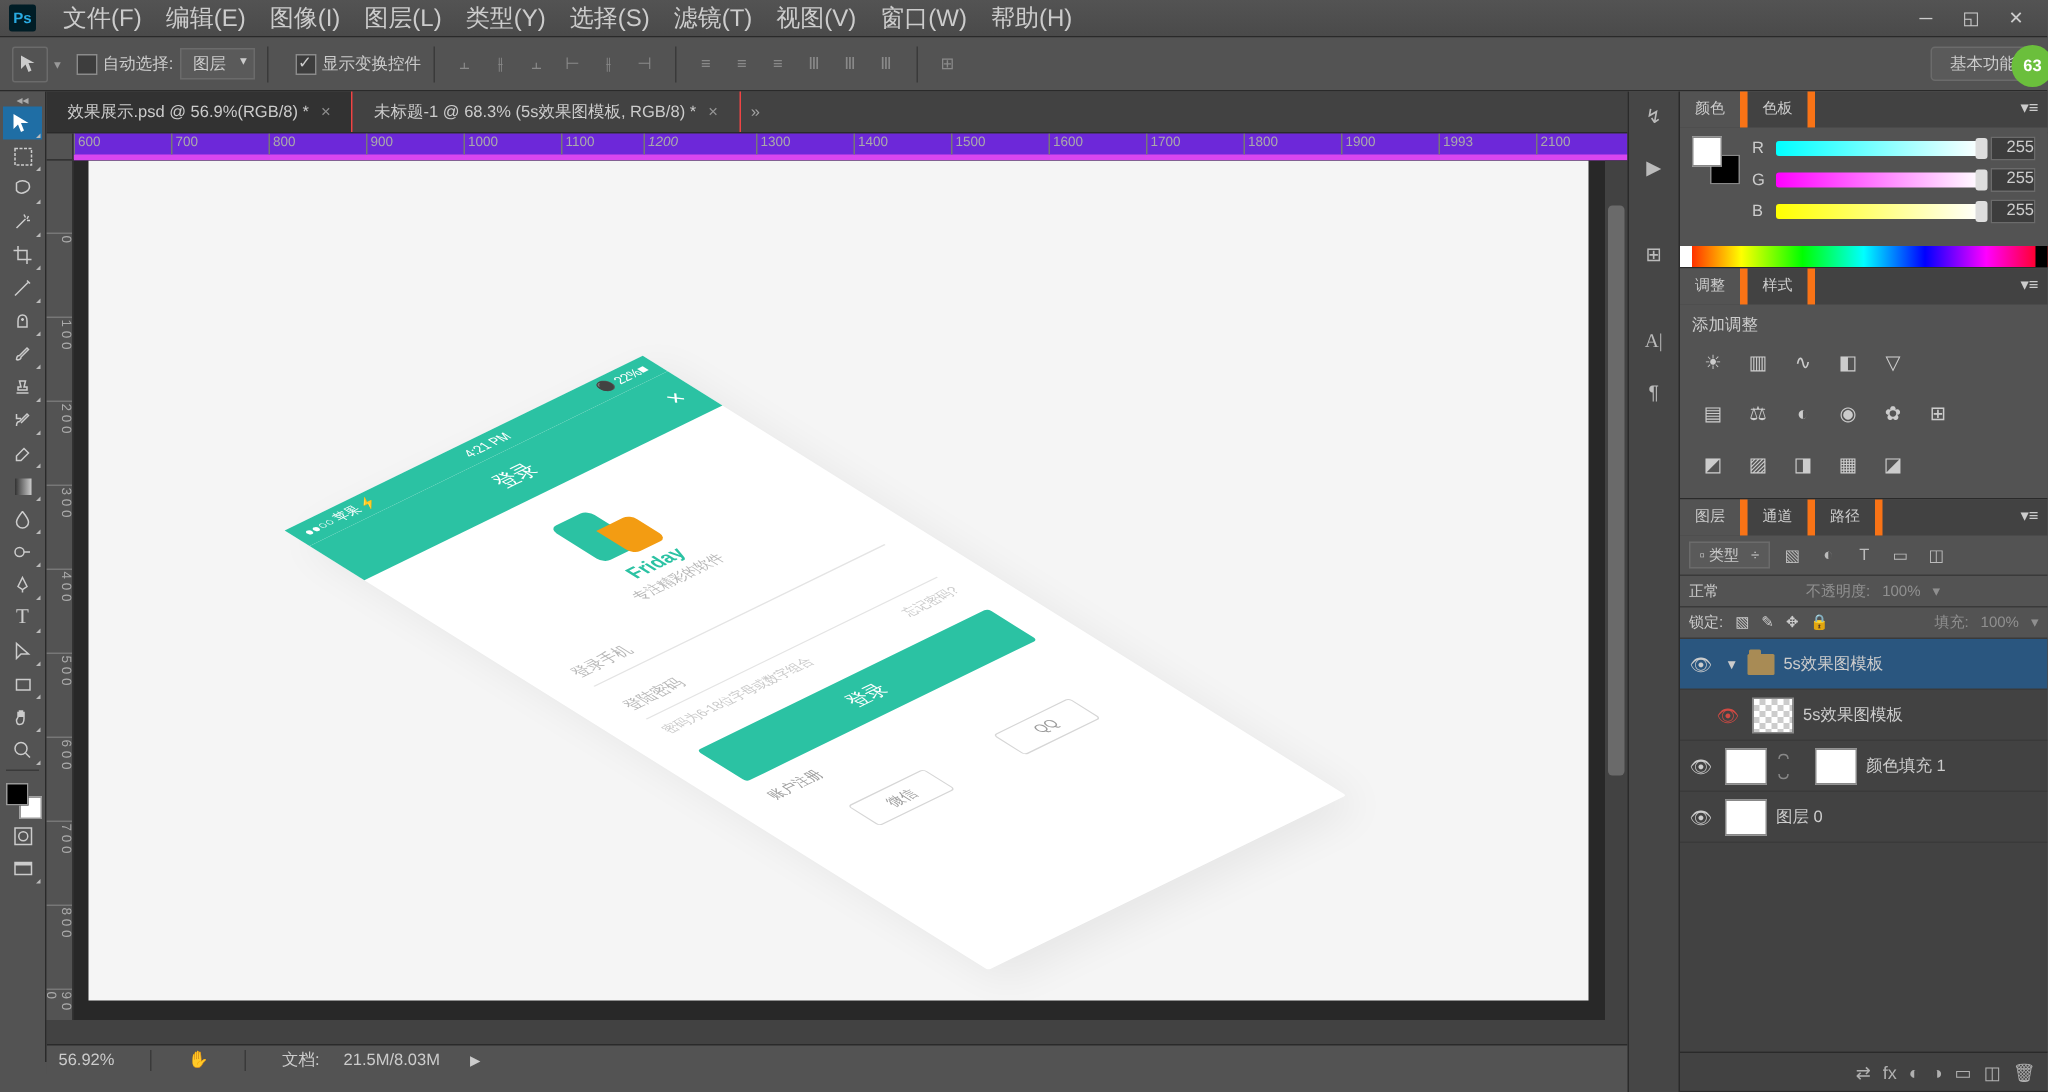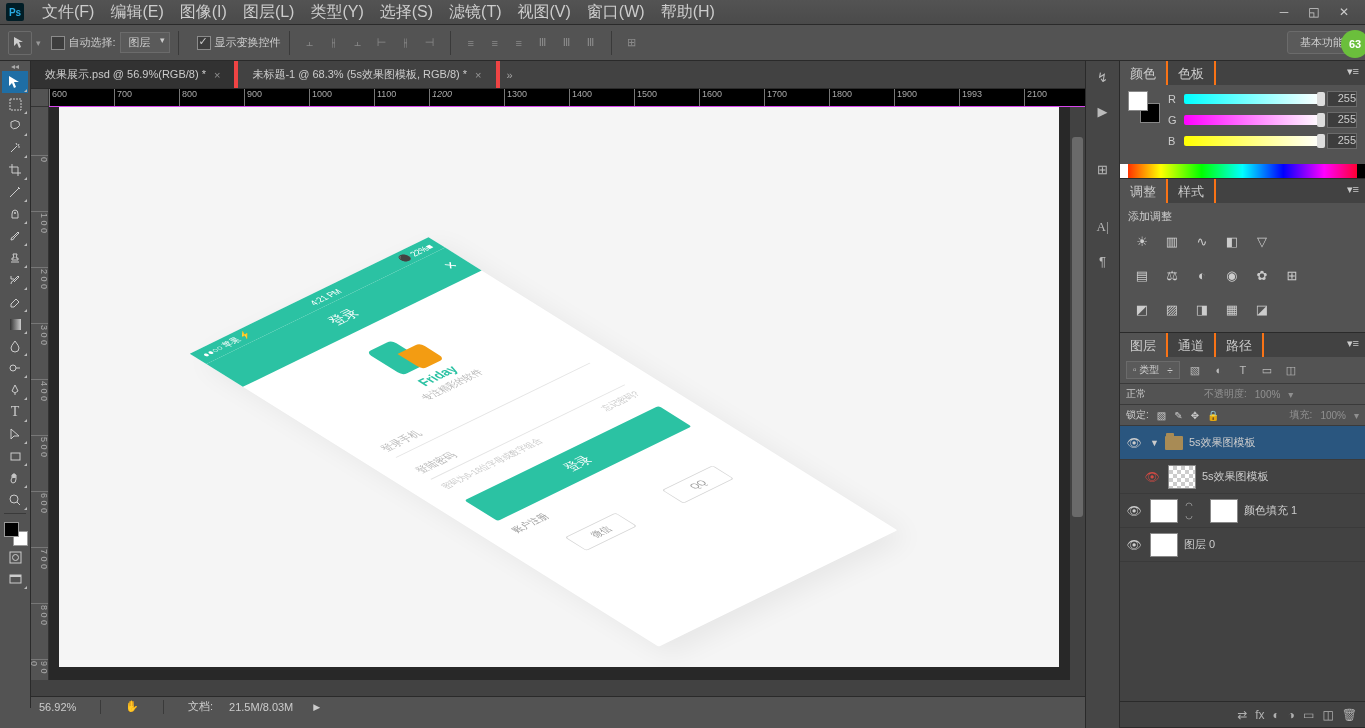--- a/index.html
+++ b/index.html
@@ -20,39 +20,39 @@
 .optbar .dd { background:#5a5a5a; border:1px solid #6b6b6b; padding:2px 18px 2px 8px; position:relative; margin-left:4px; }
 .optbar .dd::after { content:"▾"; position:absolute; right:4px; top:2px; font-size:9px; }
 .optbar .sep { width:1px; height:24px; background:#3a3a3a; margin:0 8px; }
 .optbar .icon-btn { width:22px; height:22px; display:flex; align-items:center; justify-content:center; margin:0 1px; opacity:.45; }
 .optbar .right { margin-left:auto; display:flex; align-items:center; }
 .optbar .btn-basic { padding:3px 12px; border:1px solid #6b6b6b; background:#5a5a5a; border-radius:3px; }
 .badge { width:28px; height:28px; border-radius:50%; background:#6bbf3c; color:#fff; display:flex; align-items:center; justify-content:center; font-weight:bold; margin-left:10px; position:absolute; right:-4px; top:30px; z-index:50;}
 
 
 .doctabs { height:28px; background:#424242; display:flex; align-items:stretch; border-bottom:1px solid #2a2a2a; margin-left:31px;}
-.doctabs .tab { padding:5px 14px; font-size:11px; border-right:4px solid #ef4444; display:flex; align-items:center; }
+.doctabs .tab { padding:5px 14px; font-size:11px; border-right:1px solid #ef4444; display:flex; align-items:center; }
 .doctabs .tab.active { background:#323232; }
 .doctabs .tab .x { margin-left:8px; opacity:.6; }
 .doctabs .plus { width:20px; display:flex; align-items:center; justify-content:center; opacity:.7; }
 
 
 .mainrow { display:flex; height:607px; }
 .toolbox { width:31px; background:#535353; border-right:1px solid #2a2a2a; display:flex; flex-direction:column; align-items:center; padding-top:0; position:relative; }
 .toolbox .collapse { width:100%; height:10px; display:flex; align-items:center; justify-content:center; font-size:8px; color:#aaa; }
 .toolbox .tbtn { width:26px; height:22px; display:flex; align-items:center; justify-content:center; font-size:13px; position:relative; cursor:default; }
 .toolbox .tbtn.active { background:#1f6ea5; }
 .toolbox .tbtn .tri { position:absolute; right:1px; bottom:1px; width:0; height:0; border-right:3px solid #bbb; border-top:3px solid transparent; }
 .toolbox .swatches { margin-top:4px; position:relative; width:26px; height:26px; }
 .toolbox .swatches .fg { position:absolute; width:15px; height:15px; background:#000; border:1px solid #999; left:2px; top:2px; z-index:2; }
 .toolbox .swatches .bg { position:absolute; width:15px; height:15px; background:#fff; border:1px solid #999; right:0; bottom:0; }
 
 
 .canvas-wrap { flex:1; display:flex; flex-direction:column; background:#282828; position:relative; }
-.ruler-h { height:18px; background:#000000; border-bottom:1px solid #d946ef; position:relative; overflow:hidden; margin-left:18px; }
+.ruler-h { height:18px; background:#6d28d9; border-bottom:4px solid #d946ef; position:relative; overflow:hidden; margin-left:18px; }
 .ruler-h .tick { position:absolute; top:0; font-size:9px; color:#aaa; border-left:1px solid #777; height:18px; padding-left:2px; }
 .ruler-corner { position:absolute; left:0; top:0; width:18px; height:18px; background:#535353; border-right:1px solid #333; border-bottom:1px solid #333; z-index:3;}
 .canvas-body { flex:1; display:flex; position:relative; }
 .ruler-v { width:18px; background:#535353; border-right:1px solid #333; position:relative; overflow:hidden; }
 .ruler-v .tick { position:absolute; left:0; font-size:9px; color:#aaa; border-top:1px solid #777; width:18px; writing-mode:vertical-rl; padding-top:1px; }
 .viewport { flex:1; background:#282828; position:relative; overflow:hidden; }
 .artboard { position:absolute; left:10px; top:0; width:1000px; height:560px; background:#f5f5f5; }
 .mockup { position:absolute; left:170px; top:120px; width:640px; height:420px; transform:rotate(-26deg) skewX(32deg) scale(.83); transform-origin:center; }
 .phone { width:320px; height:565px; background:#fff; border-radius:2px; box-shadow:0 14px 30px rgba(0,0,0,.06); position:absolute; left:150px; top:-70px; }
 .phone .sbar { background:#2bc2a3; height:20px; color:#fff; font-size:10px; display:flex; justify-content:space-between; align-items:center; padding:0 8px;}
@@ -78,21 +78,21 @@
 .status .sep { width:1px; height:14px; background:#3a3a3a; margin:0 8px; }
 .status .arrow { margin-left:4px; font-size:9px;}
 
 
 .dock { width:280px; background:#535353; border-left:1px solid #2a2a2a; display:flex; position:absolute; right:0; top:61px; bottom:0;}
 .dock-strip { width:34px; background:#464646; border-right:1px solid #2a2a2a; display:flex; flex-direction:column; align-items:center; padding-top:6px; gap:14px;}
 .dock-strip div { width:22px; height:20px; display:flex; align-items:center; justify-content:center; font-size:13px; color:#bbb;}
 .panels { flex:1; display:flex; flex-direction:column; }
 .panel { border-bottom:1px solid #2a2a2a; background:#535353;}
 .panel .tabs { height:24px; display:flex; align-items:stretch; background:#424242;}
-.panel .tabs .pt { padding:4px 10px; font-size:13px; border-right:2px solid #f97316;}
+.panel .tabs .pt { padding:4px 10px; font-size:10px; border-right:5px solid #f97316;}
 .panel .tabs .pt.active { background:#535353;}
 .panel .tabs .menu { margin-left:auto; padding:4px 6px;}
 .panel .body { padding:6px 8px; font-size:11px;}
 
 .color-body { display:flex; gap:8px;}
 .color-sw { position:relative; width:32px; height:32px;}
 .color-sw .fg { position:absolute; width:20px; height:20px; background:#fff; border:1px solid #888; left:0; top:0; z-index:2;}
 .color-sw .bg { position:absolute; width:20px; height:20px; background:#000; border:1px solid #888; right:0; bottom:0;}
 .sliders { flex:1;}
 .slider-row { display:flex; align-items:center; gap:6px; margin-bottom:5px;}

